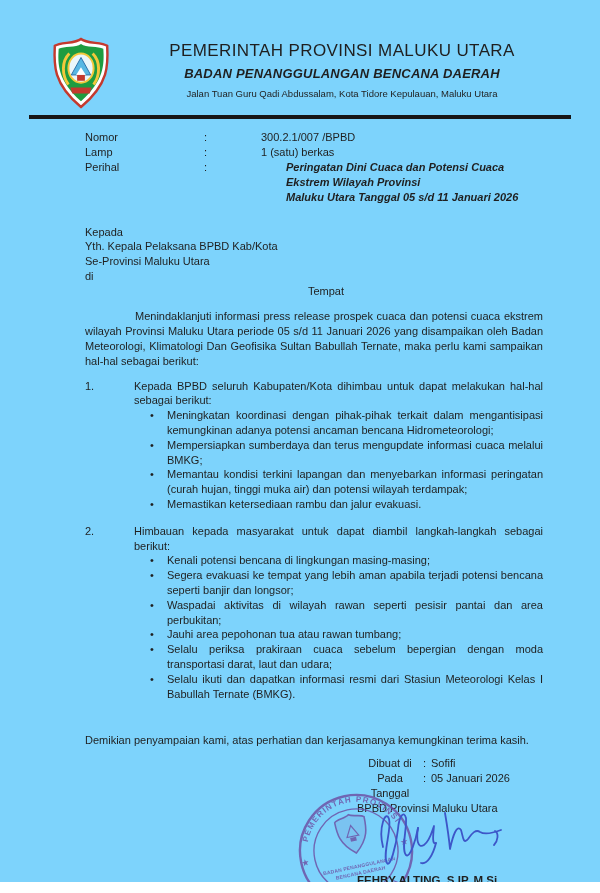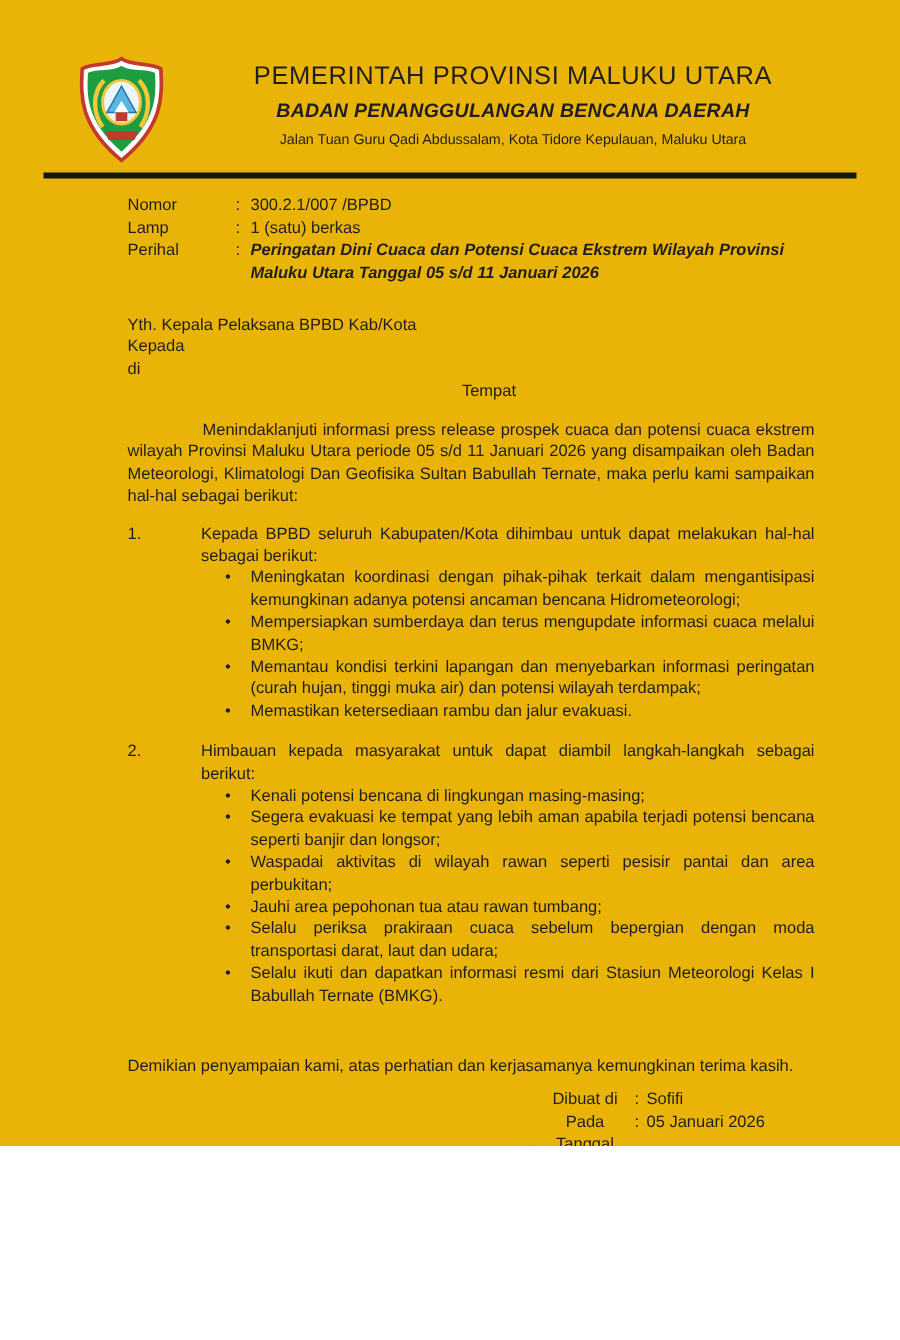--- a/index.html
+++ b/index.html
@@ -1,35 +1,35 @@
 <!DOCTYPE html>
 <html style="--link-blue: #2048c7; --stamp-purple: #6d4fa4; --ink-blue: #3d56c8; --logo-green: #1e9c40; --logo-red: #c4392e; --logo-yellow: #f3c83b; --logo-blue: #58b7e3;"><head>
 <meta charset="utf-8">
 <style>
   html,body{margin:0;padding:0;background:#ffffff;}
   .page{
-    position:relative;width:600px;height:764px;background:#eab308;overflow:hidden;
+    position:relative;width:600px;height:882px;background:#7dd3fc;overflow:hidden;
     font-family:"Liberation Sans", sans-serif;color:#1f1f1f;
   }
   
   .letterhead{display:flex;align-items:flex-start;padding:36px 30px 0 48px;}
   .logo{width:66px;height:74px;flex:none;}
   .lh-text{flex:1;text-align:center;margin-top:4px;}
   .lh-gov{font-size:17px;letter-spacing:.4px;line-height:22px;}
   .lh-agency{font-size:13px;font-weight:bold;letter-spacing:.2px;line-height:24px;font-style:italic;}
   .lh-addr{font-size:9.5px;line-height:13px;margin-top:1px;}
   .lh-email{font-size:9.5px;line-height:12px;}
   .email-link{color:var(--link-blue);text-decoration:underline;}
   .rule{height:3.5px;background:#161616;margin:5px 29px 0 29px;}
   
   .content{padding:11px 57px 0 85px;font-size:11px;line-height:14.8px;}
-  .meta-row{display:flex;line-height:15px;}
+  .meta-row{display:flex;line-height:15px;gap:47px;}
   .meta-label{width:72px;flex:none;}
   .meta-colon{width:10px;flex:none;}
-  .perihal-value{font-weight:bold;font-style:italic;}
+  .perihal-value{font-weight:bold;font-style:italic;margin-left:25px;}
   .recipient{margin-top:20px;}
   .tempat{padding-left:24px;text-align:center;}
   .opening{margin:11px 0 0 0;text-align:justify;text-indent:50px;}
   .item{display:flex;margin-top:10px;}
   .item + .item{margin-top:12px;}
   .num{width:20px;flex:none;}
   .item-body{flex:1;margin-left:29px;}
   .item-head{text-align:justify;}
   .b-row{display:flex;padding-left:16px;}
   .b-mark{width:17px;flex:none;}
@@ -88,22 +88,23 @@
         <span class="meta-label">Perihal</span>
         <span class="meta-colon">:</span>
         <div class="perihal-value">
           <div>Peringatan Dini Cuaca dan Potensi Cuaca Ekstrem Wilayah Provinsi</div>
           <div>Maluku Utara Tanggal 05 s/d 11 Januari 2026</div>
         </div>
       </div>
     </div>
 
     <div class="recipient">
+      <div>Kepada</div>
       <div>Yth. Kepala Pelaksana BPBD Kab/Kota</div>
-      <div>Kepada</div>
+      <div>Se-Provinsi Maluku Utara</div>
       <div>di</div>
       <div class="tempat">Tempat</div>
     </div>
 
     <p class="opening">Menindaklanjuti informasi press release prospek cuaca dan potensi cuaca ekstrem wilayah Provinsi Maluku Utara periode 05 s/d 11 Januari 2026 yang disampaikan oleh Badan Meteorologi, Klimatologi Dan Geofisika Sultan Babullah Ternate, maka perlu kami sampaikan hal-hal sebagai berikut:</p>
 
     <div class="item">
       <span class="num">1.</span>
       <div class="item-body">
         <div class="item-head">Kepada BPBD seluruh Kabupaten/Kota dihimbau untuk dapat melakukan hal-hal sebagai berikut:</div>

